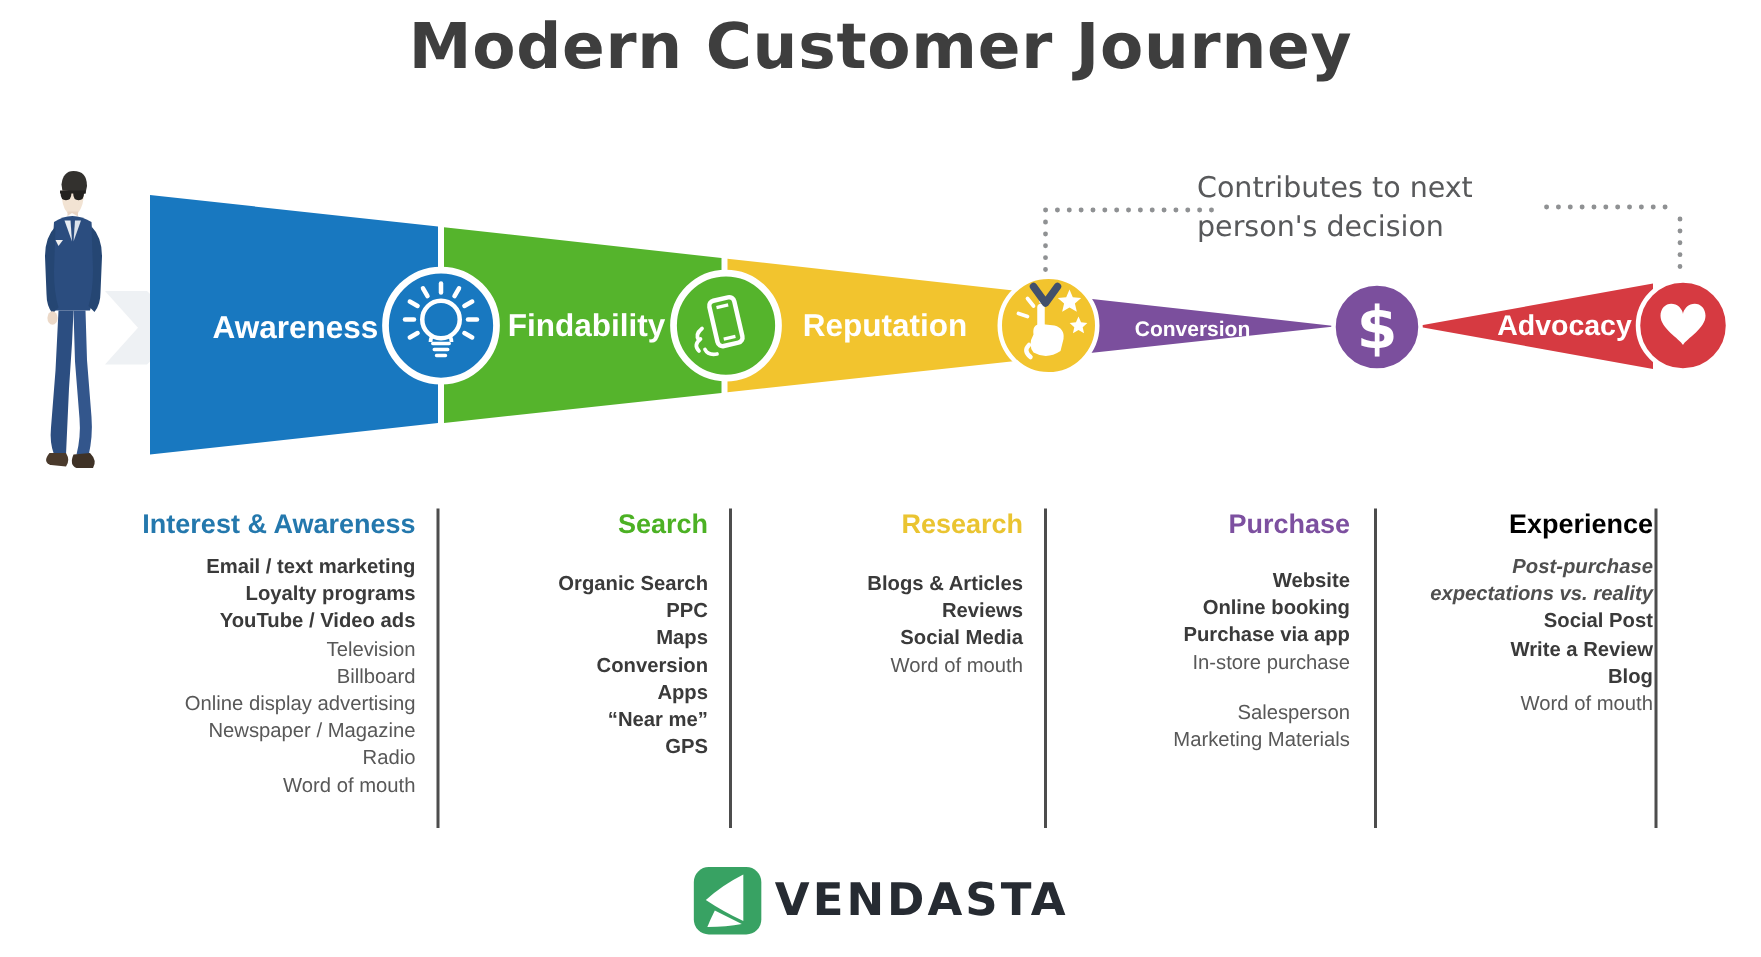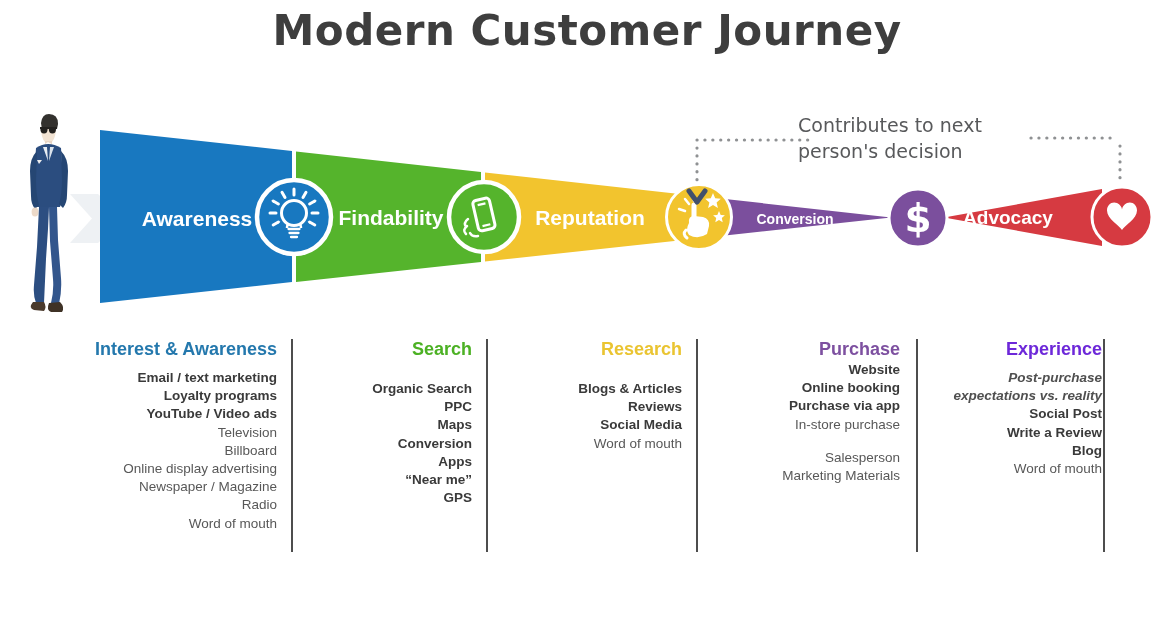--- a/index.html
+++ b/index.html
@@ -11,37 +11,37 @@
          color:#3e3e3e;letter-spacing:0.5px;}
   
   .funnel-svg{position:absolute;left:0;top:0;}
   
   .lbl{position:absolute;transform:translate(-50%,-50%);color:#ffffff;
        font-size:21px;font-weight:700;white-space:nowrap;}
   #lbl-0{left:197px;top:219px;}
   #lbl-1{left:391px;top:218px;}
   #lbl-2{left:590px;top:218px;}
   #lbl-3{left:795px;top:219px;font-size:14px;}
-  #lbl-4{left:1008px;top:218px;font-size:19px;}
+  #lbl-4{left:1043px;top:218px;font-size:19px;}
   
   .annotation{position:absolute;left:798px;top:112px;width:240px;
               font-family:"DejaVu Sans",sans-serif;font-size:19px;line-height:26px;color:#58595b;}
   
   .col{position:absolute;top:338px;text-align:right;white-space:nowrap;}
   .col .hd{font-family:"Liberation Sans",sans-serif;font-weight:bold;font-size:18px;line-height:23px;}
   .col .items{font-size:13.5px;line-height:18.2px;}
   .col .items .b{font-weight:bold;color:#3a3a3a;}
   .col .items .r{font-weight:400;color:#585858;}
   .col .items .i{font-style:italic;color:#4f4f4f;font-weight:bold;}
   .gap{height:15px;}
   #col-0{right:897px;} #col-0 .hd{color:#2478ad;} #col-0 .items{margin-top:8px;}
   #col-1{right:702px;} #col-1 .hd{color:#4cb124;} #col-1 .items{margin-top:19px;}
   #col-2{right:492px;} #col-2 .hd{color:#eac431;} #col-2 .items{margin-top:19px;}
-  #col-3{right:274px;} #col-3 .hd{color:#7d50a0;} #col-3 .items{}
-  #col-4{right:72px;}  #col-4 .hd{color:#6d28d9;} #col-4 .items{margin-top:8px;}
+  #col-3{right:274px;} #col-3 .hd{color:#7d50a0;} #col-3 .items{margin-top:17px;}
+  #col-4{right:72px;}  #col-4 .hd{color:#000000;} #col-4 .items{margin-top:8px;}
   .vline{position:absolute;top:339px;height:213px;width:1.6px;background:#4d4d4d;}
   #vl-0{left:291px;} #vl-1{left:486px;} #vl-2{left:696px;} #vl-3{left:916px;} #vl-4{left:1103px;}
   
   .logo{position:absolute;left:50%;top:577px;transform:translateX(-50%);
         display:flex;align-items:center;}
   .logo-text{font-family:"DejaVu Sans",sans-serif;font-weight:bold;font-size:30px;
              letter-spacing:2px;color:#262b32;margin-left:8px;}
 </style>
 </head>
 <body>
@@ -214,14 +214,22 @@
       <div class="r">Word of mouth</div>
     </div>
   </div>
 
   <div class="vline" id="vl-0"></div>
   <div class="vline" id="vl-1"></div>
   <div class="vline" id="vl-2"></div>
   <div class="vline" id="vl-3"></div>
   <div class="vline" id="vl-4"></div>
 
+  <div class="logo">
+    <svg width="47" height="47" viewBox="0 0 47 47">
+      <rect x="1" y="1" width="45" height="45" rx="10" fill="#38a263"></rect>
+      <path d="M34,6 L34,37 Q21,31 9,23 Q20,13 34,6 Z" fill="#ffffff"></path>
+      <path d="M10,41 Q23,41 33,39 L15,30 Q12,36 10,41 Z" fill="#ffffff"></path>
+    </svg>
+    <div class="logo-text">VENDASTA</div>
+  </div>
 
 </div>
 
 </body></html>

